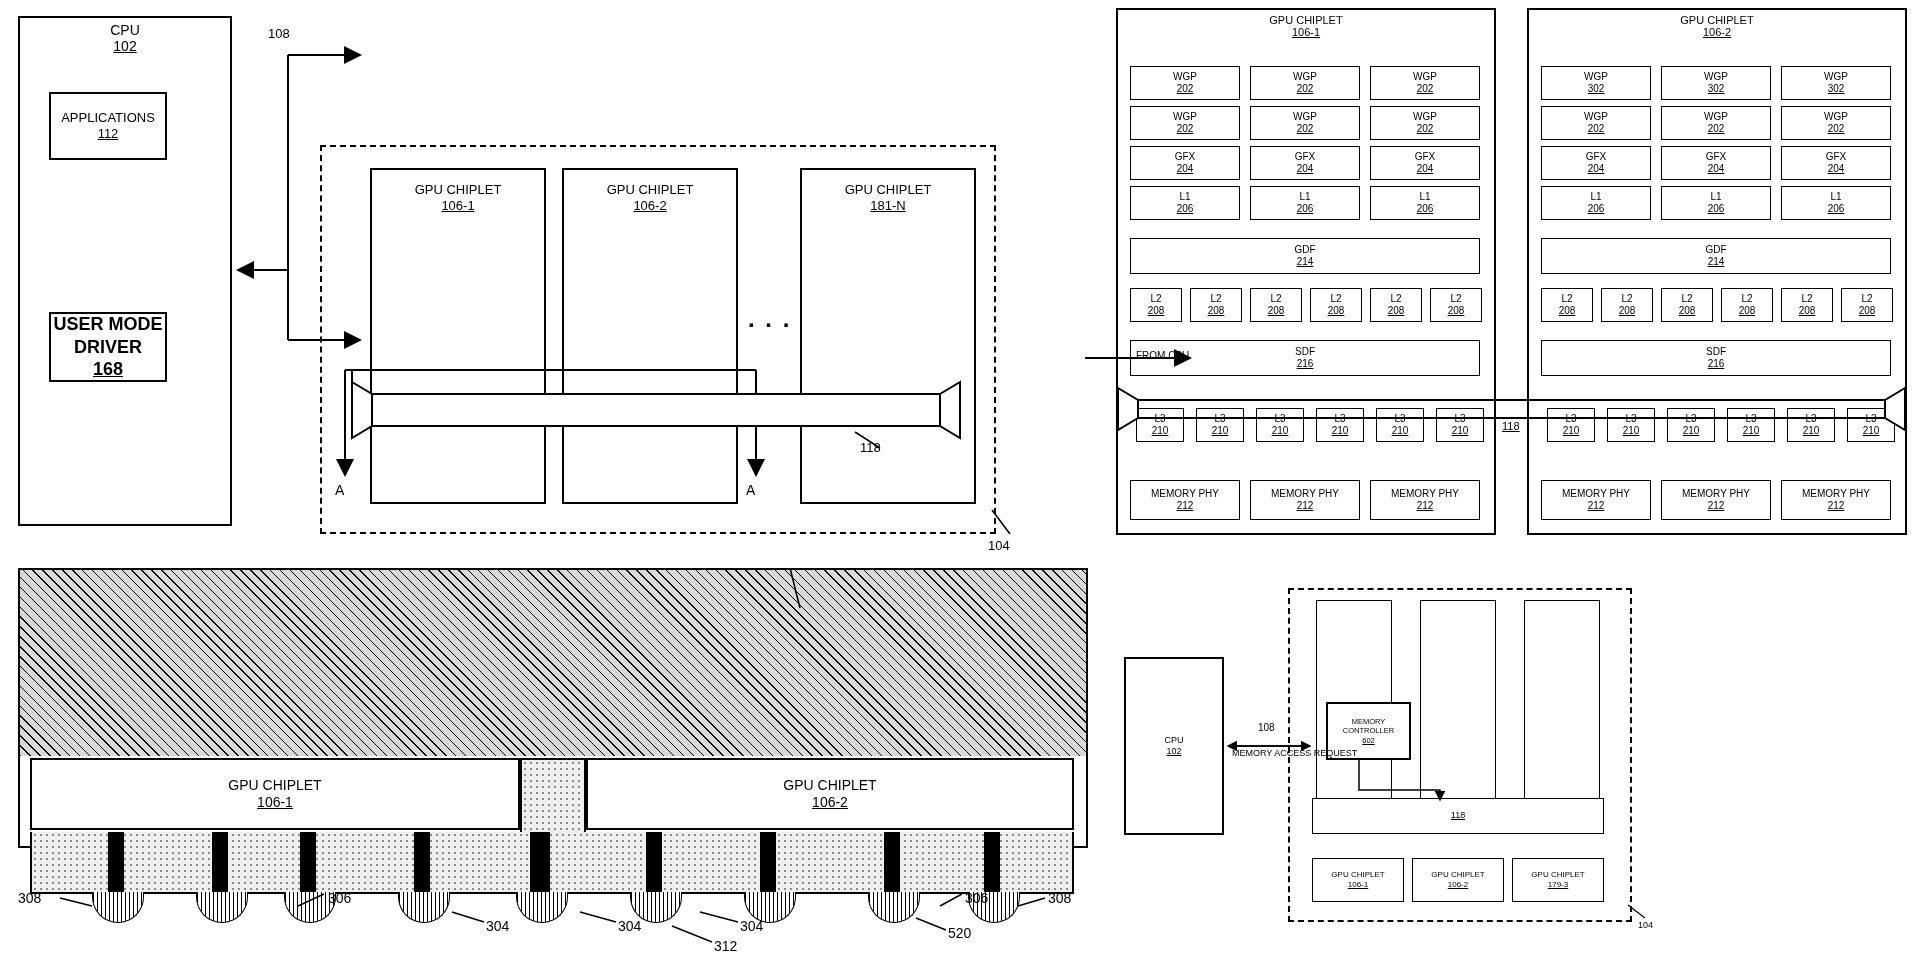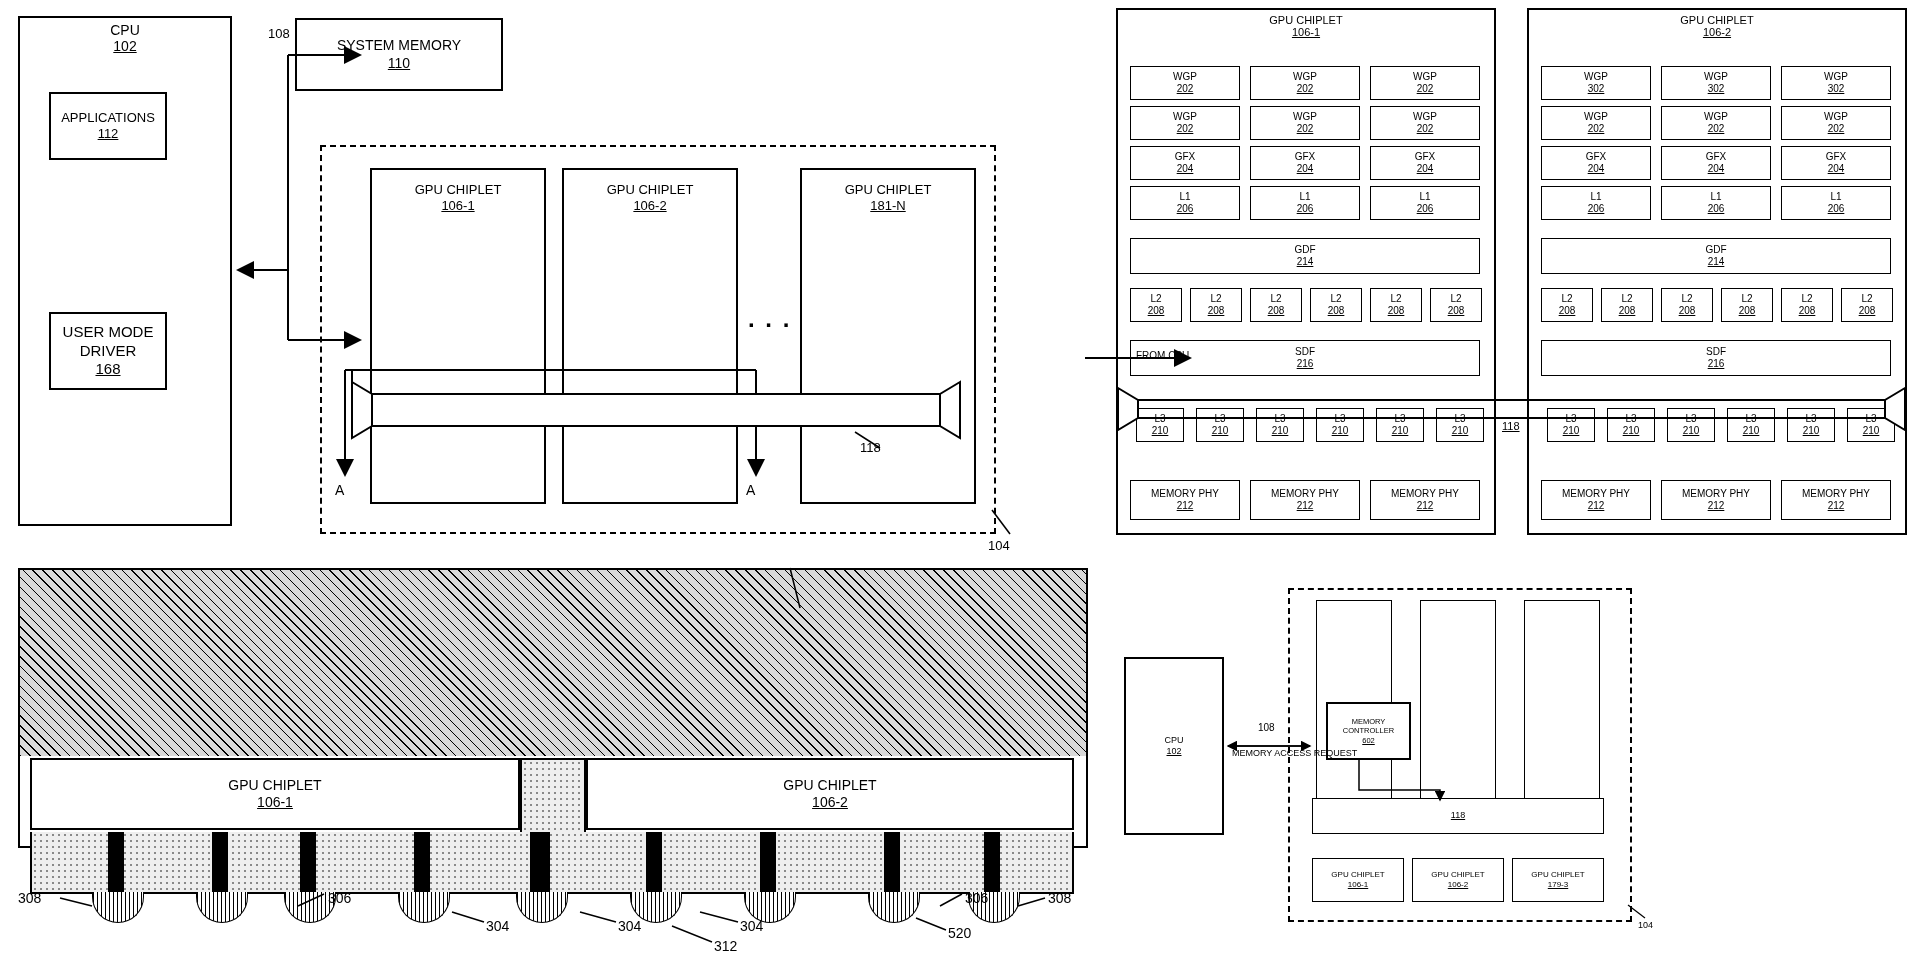--- a/index.html
+++ b/index.html
@@ -32,29 +32,25 @@
   </div>
   <div class="lbl" style="left:18px;top:22px;width:214px;text-align:center;font-size:14px;">
     <span>CPU</span><br>
     <u>102</u>
   </div>
 
   <div class="box" style="left:49px;top:92px;width:118px;height:68px;font-size:13px;">
     <span class="t">APPLICATIONS</span>
     <span class="n">112</span>
   </div>
-  <div class="box" style="left:49px;top:312px;width:118px;height:78px;font-size:15px;">
+  <div class="box" style="left:49px;top:312px;width:118px;height:70px;font-size:18px;font-weight:bold;">
     <span class="t">USER MODE DRIVER</span>
     <span class="n">168</span>
   </div>
 
-  <div class="box" style="left:295px;top:18px;width:208px;height:73px;font-size:14px;">
-    <span class="t">SYSTEM MEMORY</span>
-    <span class="n">110</span>
-  </div>
 
   <div class="dashed" style="position:absolute;left:320px;top:145px;width:672px;height:385px;"></div>
 
   <div class="box" style="left:370px;top:168px;width:176px;height:336px;">
     <div style="position:absolute;top:12px;left:0;width:100%;font-size:13px;">
       <span class="t">GPU CHIPLET</span>
       <span class="n">106-1</span>
     </div>
   </div>
   <div class="box" style="left:562px;top:168px;width:176px;height:336px;">

